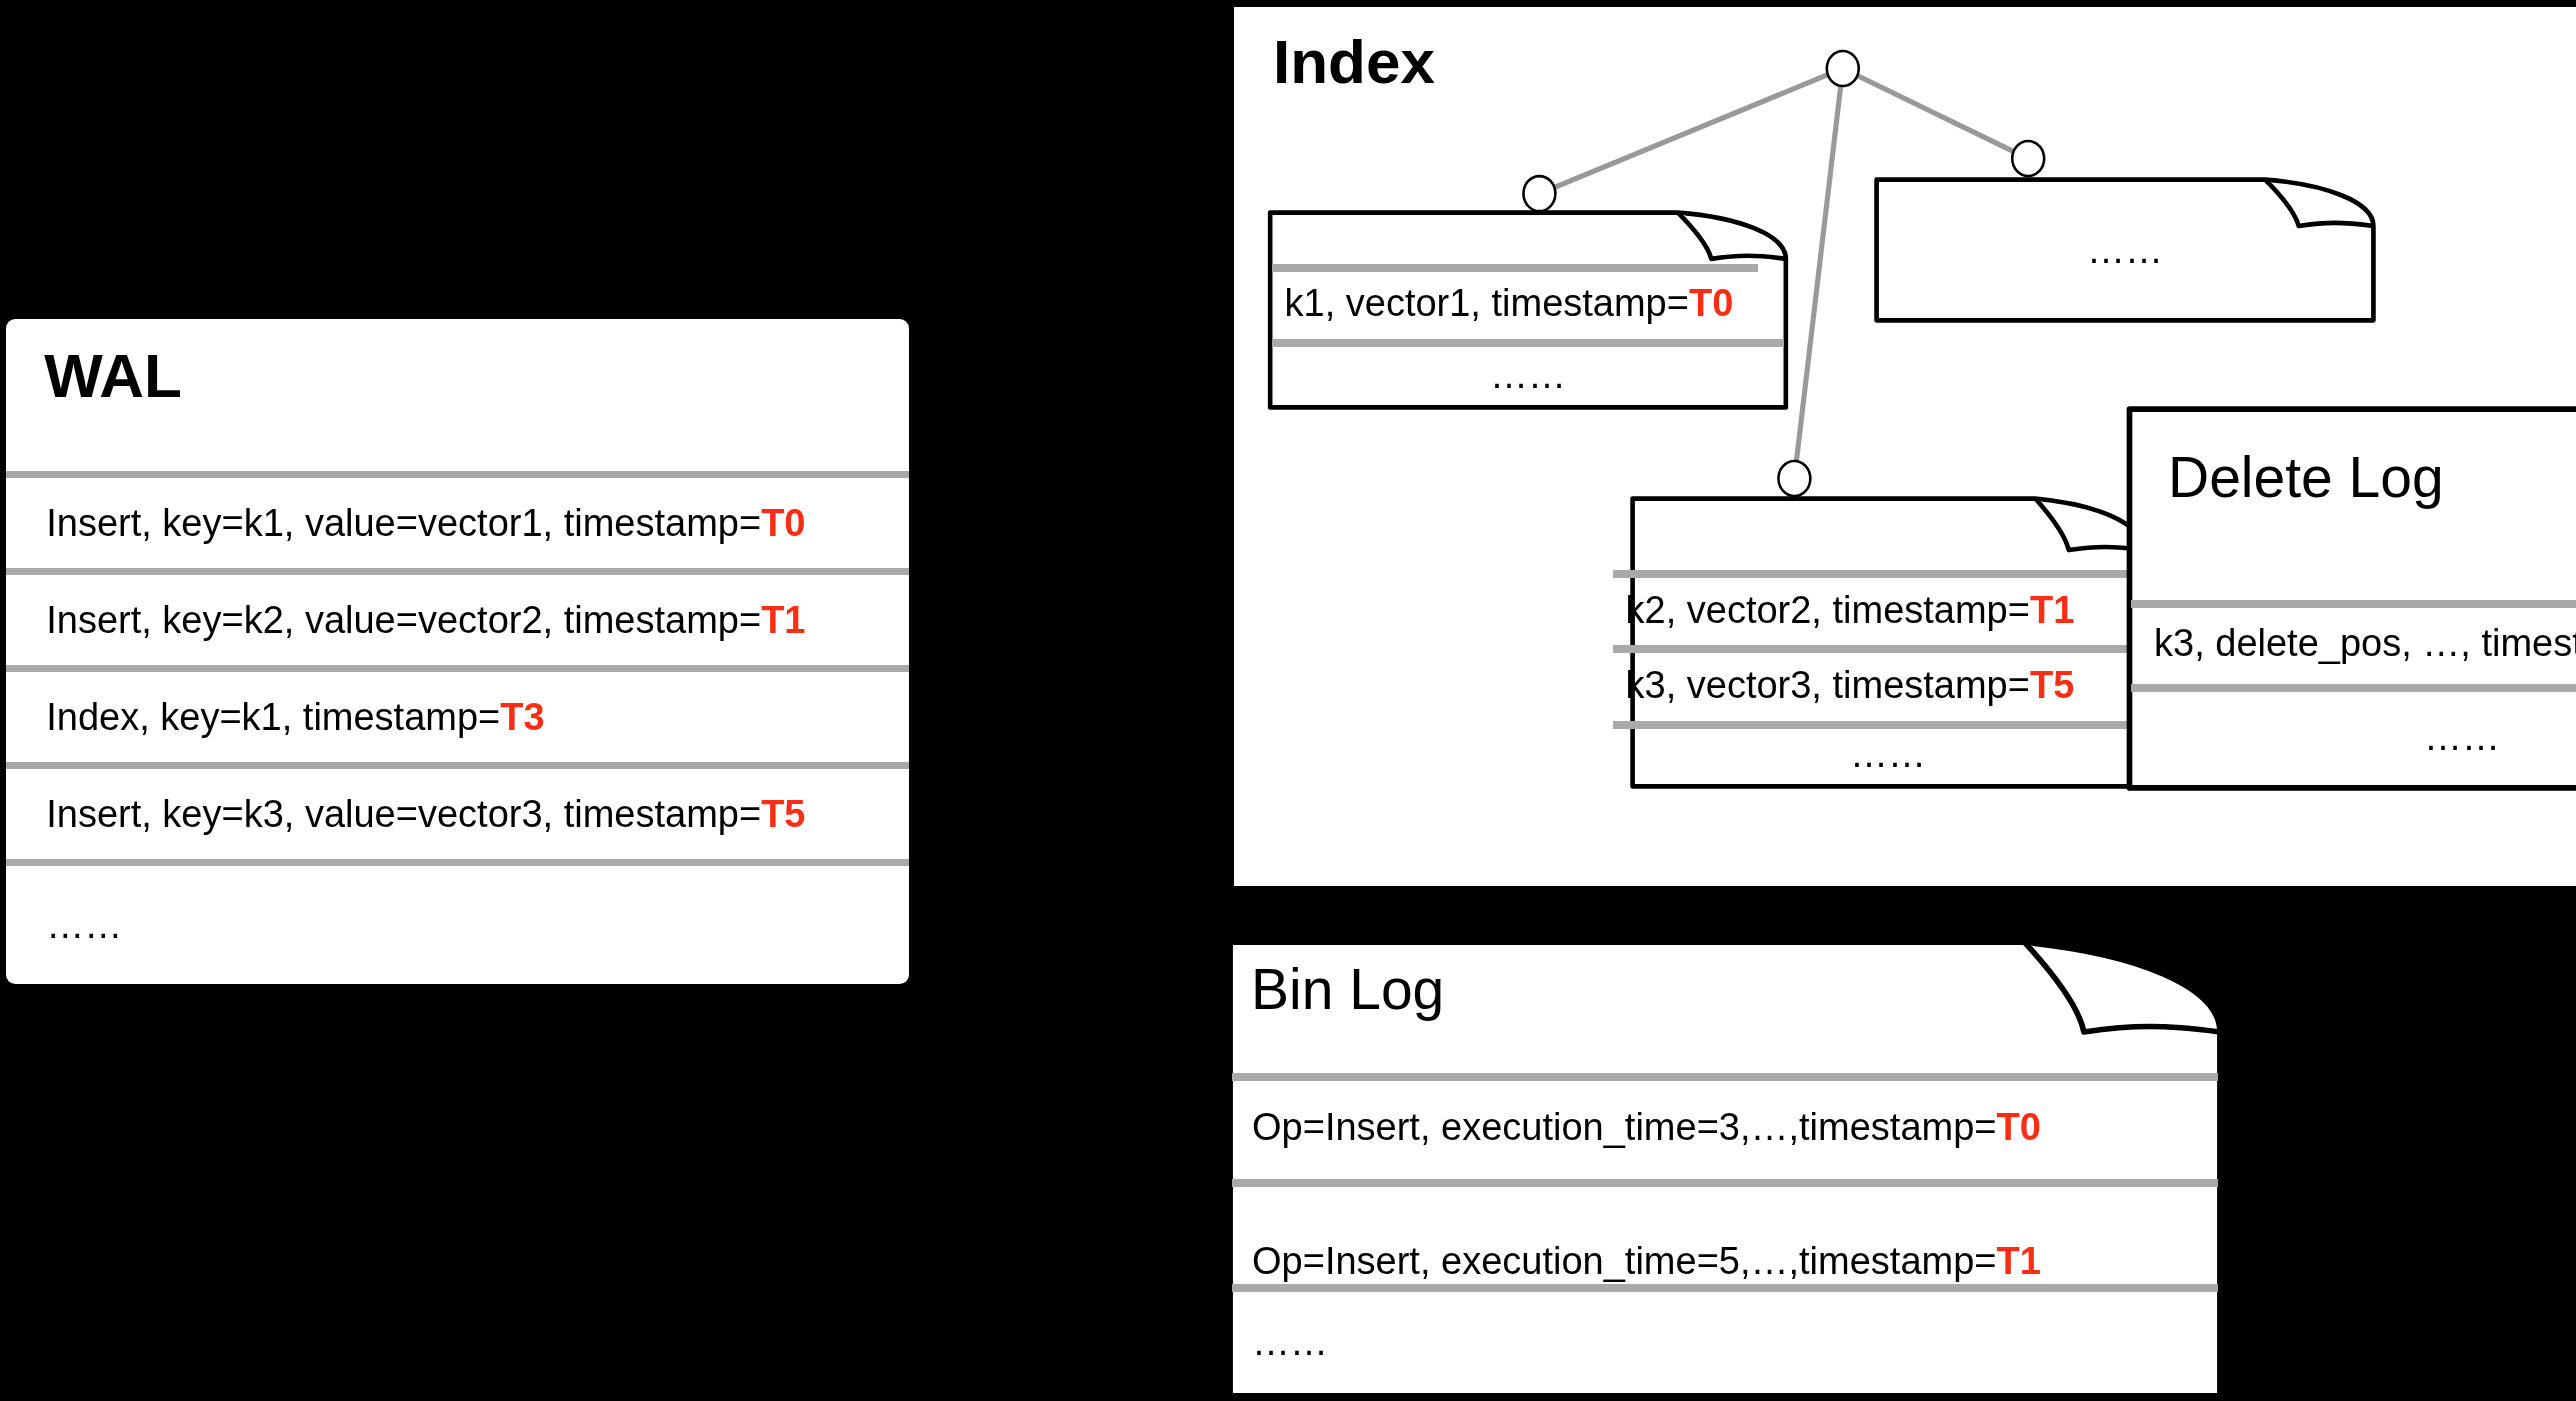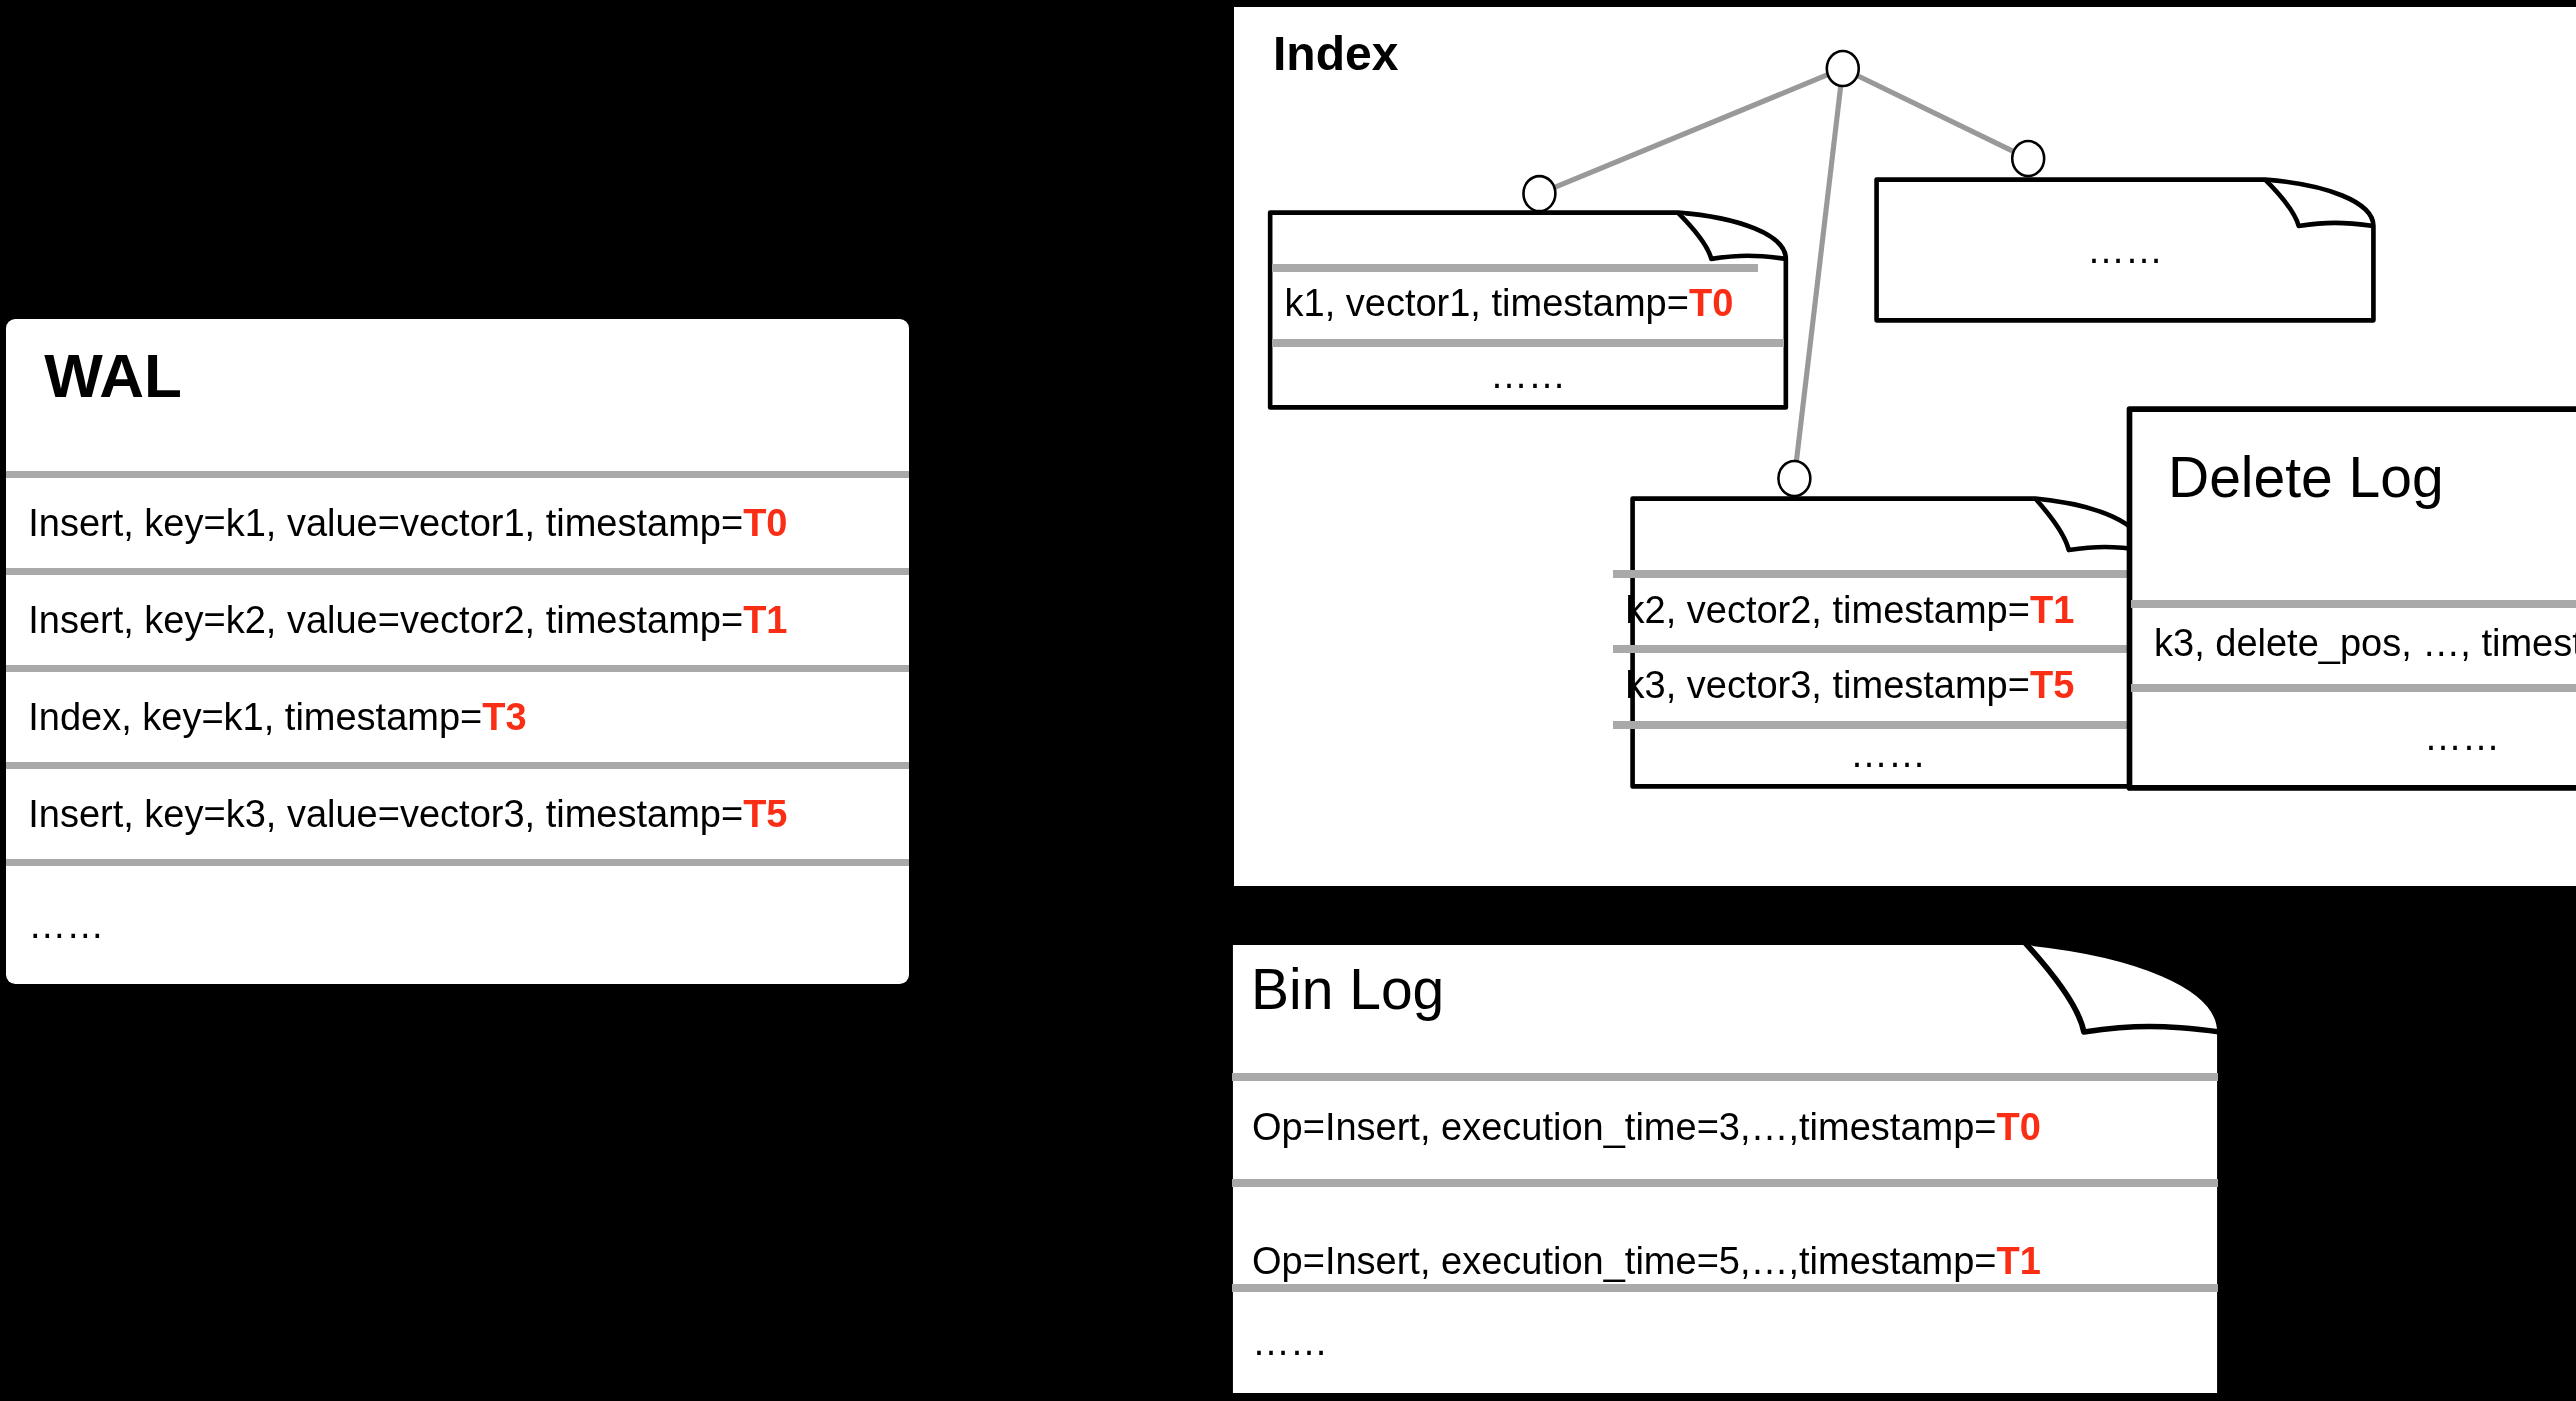--- a/index.html
+++ b/index.html
@@ -12,28 +12,28 @@
     color:#000;
   }
   .panel { position:absolute; background:#ffffff; }
   
   .wal { left:6.2px; top:319px; width:903px; height:665px; border-radius:9.3px; }
   .wal-title { position:absolute; left:38px; top:24px; font-size:62px; font-weight:bold; line-height:1.05; }
   .wal .row {
     position:absolute; left:0; right:0;
     border-top:7.7px solid #a9a9a9;
     display:flex; align-items:center;
-    padding-left:22px; font-size:38px;
+    padding-left:40px; font-size:38px;
     box-sizing:border-box;
   }
   .ts { color:#fa2d15; font-weight:bold; white-space:pre; }
   .rowtext { white-space:pre; }
   
   .index-panel { left:1234px; top:7.2px; width:1575px; height:879px; }
-  .index-title { position:absolute; left:39px; top:21.6px; font-size:48px; font-weight:bold; line-height:1.05; }
+  .index-title { position:absolute; left:39px; top:21.6px; font-size:62px; font-weight:bold; line-height:1.05; }
   .tree { position:absolute; left:1234px; top:7.2px; width:1575px; height:879px; }
   .tree line { stroke:#999999; stroke-width:10; }
   .tree ellipse { fill:#ffffff; stroke:#000000; stroke-width:5; }
   
   .doc { position:absolute; margin:0; }
   .doc .shape { position:absolute; left:0; top:0; width:100%; height:100%; }
   .doc .body-path { fill:#ffffff; stroke:#000000; stroke-linejoin:round; }
   .doc .flap-path { fill:#ffffff; stroke:#000000; stroke-linejoin:round; }
   .doc .divider { position:absolute; left:4.6px; right:4.6px; height:7.7px; background:#a9a9a9; }
   .doc .drow { position:absolute; left:0; right:0; display:flex; align-items:center; font-size:38px; box-sizing:border-box; }

